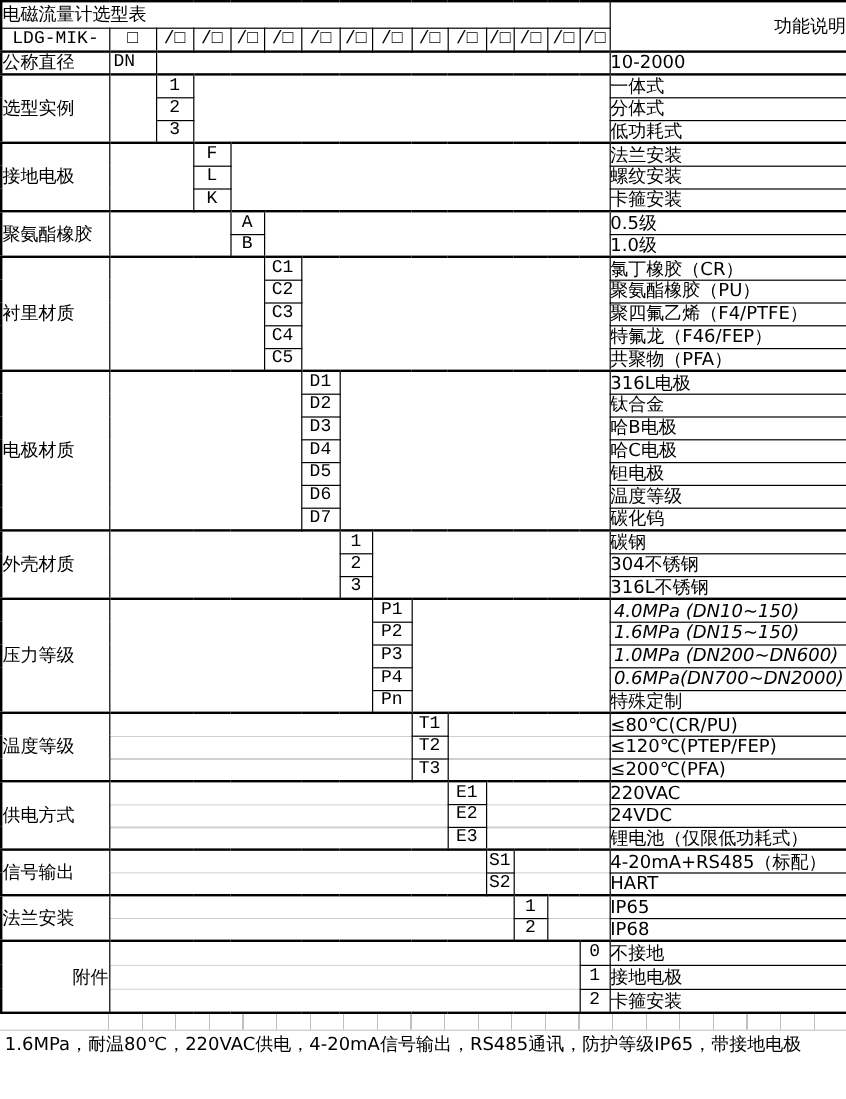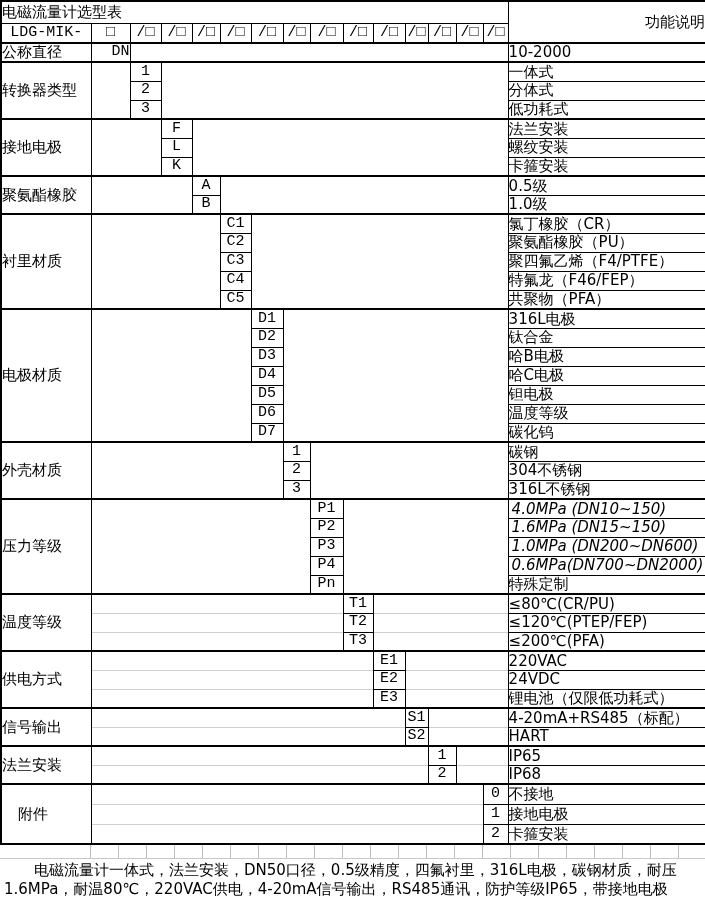--- a/index.html
+++ b/index.html
@@ -14,23 +14,23 @@
   tr.r-codes{height:20px;}
   tbody tr{height:19px;}
   tbody tr.tall{height:20px;}
 
   td.title-cell{font-size:16px;border-bottom:2px solid #000;}
   td.fn-header{text-align:right;font-size:16px;margin-top:22px;}
   td.model-prefix{text-align:center;font-family:Liberation Mono, monospace;font-size:15px;}
   td.box{text-align:center;font-family:"Liberation Mono","DejaVu Sans Mono",monospace;font-size:15px;}
 
   td.label-cell{text-align:left;padding-left:5px;font-size:15px;}
-  td.label-cell.center{text-align:left;padding-left:16px;}
+  td.label-cell.center{text-align:right;padding-left:16px;}
   td.code{text-align:center;font-family:"Liberation Mono","DejaVu Sans Mono",monospace;font-size:15px;}
-  td.code.left{text-align:right;padding-left:3px;}
+  td.code.left{text-align:left;padding-left:3px;}
   td.desc{text-align:left;font-size:15px;}
   td.desc.left{text-align:left;padding-left:3px;font-style:italic;}
   td.blank{background:#fff;}
   
   td.blank.faint{background-image:repeating-linear-gradient(to bottom,#fff 0,#fff 18px,#d0d0d0 18px,#d0d0d0 19px);}
   td.blank.faint-tall{background-image:repeating-linear-gradient(to bottom,#fff 0,#fff 19px,#d0d0d0 19px,#d0d0d0 20px);}
   tr.sec-first td{border-top:2px solid #000;}
 
   #grid-strip{height:13px;width:705px;border-bottom:1px solid #c8c8c8;position:relative;}
   #grid-strip .vlines{position:absolute;left:90px;top:0;width:615px;height:13px;
@@ -90,21 +90,21 @@
         </tr>
     </thead>
     <tbody id="sections-body">
         <tr class="sec-first">
           <td class="label-cell" rowspan="1">公称直径</td>
           <td class="code left">DN</td>
           <td class="blank" colspan="13" rowspan="1"></td>
           <td class="desc">10-2000</td>
         </tr>
         <tr class="sec-first">
-          <td class="label-cell" rowspan="3">转换器类型</td>
+          <td class="label-cell" rowspan="3">选型实例</td>
           <td class="blank" colspan="1" rowspan="3"></td>
           <td class="code">1</td>
           <td class="blank" colspan="12" rowspan="3"></td>
           <td class="desc">一体式</td>
         </tr>
         <tr>
           <td class="code">2</td>
           <td class="desc">分体式</td>
         </tr>
         <tr>
@@ -296,17 +296,16 @@
           <td class="desc">卡箍安装</td>
         </tr>
       </tbody>
   </table>
 
   <div id="grid-strip">
     <div class="vlines"></div>
   </div>
 
   <div id="example">
-    <div class="body-line indent">电磁流量计一体式，法兰安装，DN50口径，0.5级精度，四氟衬里，316L电极，碳钢材质，耐压</div>
     <div class="body-line">1.6MPa，耐温80℃，220VAC供电，4-20mA信号输出，RS485通讯，防护等级IP65，带接地电极</div>
   </div>
 
 </div>
 
 </body></html>

